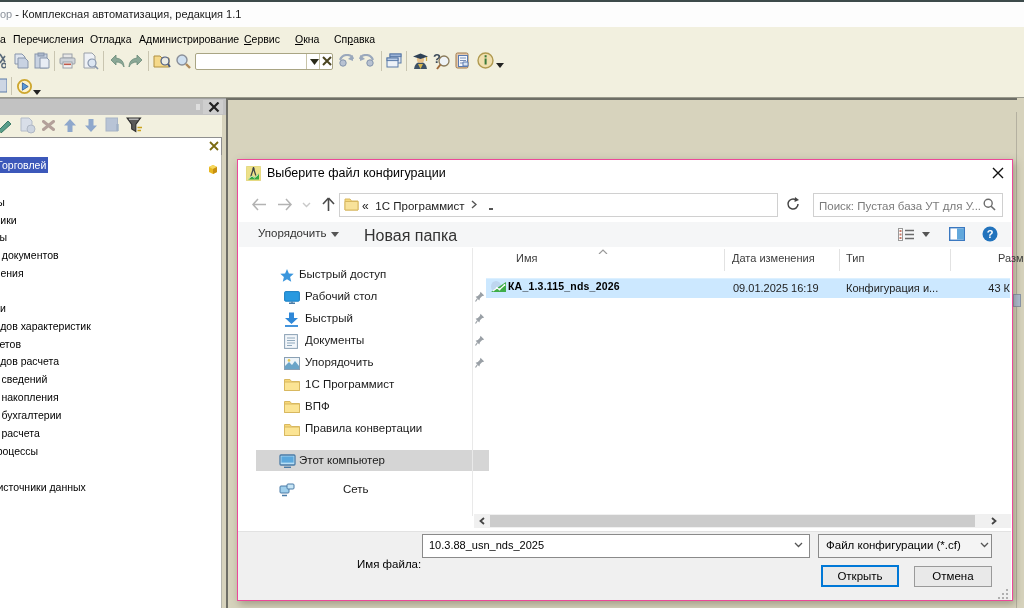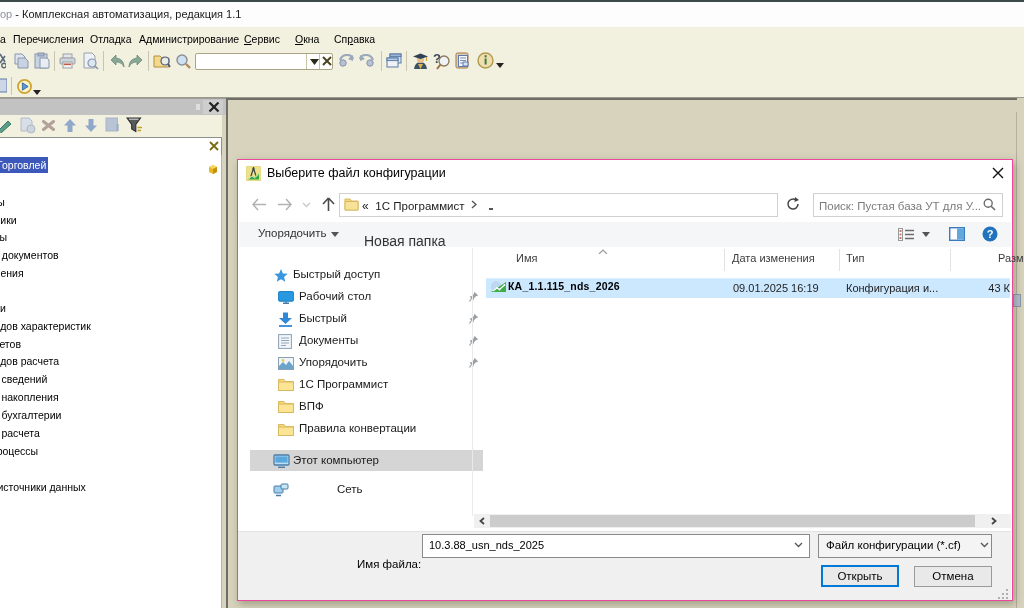--- a/index.html
+++ b/index.html
@@ -295,21 +295,21 @@
         <path d="M8.2 8.2 L12 12" stroke="#6b6b6b" stroke-width="1.6"></path>
       </svg>
   </div>
 
   <div class="abs" style="left:1px;top:62px;width:772px;height:25px;background:#f5f6f7;"></div>
   <div id="cmdbar" class="abs" style="left:0;top:62px;width:774px;height:25px;">
     <div class="abs" style="left:20px;top:5px;font-size:11.5px;color:#333;">Упорядочить</div>
     <svg class="abs" style="left:93px;top:10px" width="8" height="5" viewBox="0 0 8 5">
         <path d="M0 0 h8 l-4 5 z" fill="#555"></path>
       </svg>
-    <div class="abs" style="left:126px;top:11px;font-size:14px;color:#333;">Новая папка</div>
+    <div class="abs" style="left:126px;top:5px;font-size:16px;color:#333;">Новая папка</div>
 
     <svg class="abs" style="left:660px;top:6px" width="17" height="13" viewBox="0 0 17 13">
       <rect x="0.5" y="0.5" width="4" height="12" fill="#fff" stroke="#9a9a9a"></rect>
       <rect x="1.5" y="2" width="2" height="2" fill="#c87a6a"></rect>
         <rect x="1.5" y="5.5" width="2" height="2" fill="#c87a6a"></rect>
         <rect x="1.5" y="9" width="2" height="2" fill="#c87a6a"></rect>
       <path d="M7 2.5 h9 M7 6.5 h9 M7 10.5 h9" stroke="#6b6b6b" stroke-width="1.6"></path>
     </svg>
     <svg class="abs" style="left:684px;top:10px" width="8" height="5" viewBox="0 0 8 5">
         <path d="M0 0 h8 l-4 5 z" fill="#555"></path>
@@ -319,21 +319,21 @@
       <rect x="0.7" y="0.7" width="14.6" height="12.6" fill="#fff" stroke="#3a78c0" stroke-width="1.4"></rect>
       <rect x="8" y="1.4" width="7" height="11.2" fill="#62a8dc"></rect>
     </svg>
 
     <svg class="abs" style="left:744px;top:4px" width="16" height="16" viewBox="0 0 16 16">
       <circle cx="8" cy="8" r="7.5" fill="#2273bd"></circle>
       <text x="8" y="12" font-size="11" font-weight="bold" fill="#fff" text-anchor="middle" font-family="Liberation Sans">?</text>
     </svg>
   </div>
 
-  <div id="nav" class="abs" style="left:12px;top:87px;width:234px;height:285px;font-size:11.5px;color:#1a1a1a;text-align:right;">
+  <div id="nav" class="abs" style="left:18px;top:87px;width:234px;height:285px;font-size:11.5px;color:#1a1a1a;text-align:right;">
 
     <svg class="abs" style="left:24px;top:22px" width="14" height="13" viewBox="0 0 14 13">
         <path d="M7 0 L8.9 4.4 L13.7 4.8 L10.1 8 L11.2 12.7 L7 10.2 L2.8 12.7 L3.9 8 L0.3 4.8 L5.1 4.4 Z" fill="#3a96dd"></path>
       </svg>
     <div class="abs" style="left:43px;top:21px;">Быстрый доступ</div>
 
     <svg class="abs" style="left:28px;top:44px" width="16" height="13" viewBox="0 0 16 13">
         <rect x="0.6" y="0.6" width="14.8" height="9.6" rx="1" fill="#2899e0" stroke="#1a7ec2"></rect>
         <path d="M5 12.2 h6 M8 10.4 v1.8" stroke="#4a7ba6" stroke-width="1.4"></path>
       </svg>
@@ -422,21 +422,21 @@
 
     <div class="abs" style="left:13px;top:31px;width:524px;height:19px;background:#cce8ff;border-top:1px solid #dcf0ff;"></div>
     <svg class="abs" style="left:17px;top:33px" width="17" height="13" viewBox="0 0 17 13">
       <ellipse cx="6" cy="6.5" rx="5" ry="5.5" fill="#b8cfe8" opacity="0.7"></ellipse>
       <path d="M1 12 L16 12 L16 2 Z" fill="#3fae49"></path>
       <path d="M3 11 l4 -3 l2.5 1.5 l5 -4.5" stroke="#fff" stroke-width="1.1" fill="none"></path>
       <circle cx="7" cy="8" r="0.9" fill="#fff"></circle>
         <circle cx="9.5" cy="9.5" r="0.9" fill="#fff"></circle>
         <circle cx="14.5" cy="5" r="0.9" fill="#fff"></circle>
     </svg>
-    <div class="abs" style="left:35px;top:33px;color:#000;font-size:10.5px;font-weight:bold;letter-spacing:0.2px;">КА_1.1.115_nds_2026</div>
+    <div class="abs" style="left:35px;top:33px;color:#000;font-size:10.5px;font-weight:bold;letter-spacing:0.2px;">КА_1.3.115_nds_2026</div>
     <div class="abs" style="left:260px;top:35px;color:#222;">09.01.2025 16:19</div>
     <div class="abs" style="left:373px;top:35px;color:#222;">Конфигурация и...</div>
     <div class="abs" style="left:487px;top:35px;width:50px;text-align:right;color:#222;">43 К</div>
 
     <div class="abs" style="left:1px;top:267px;width:537px;height:14px;background:#f0f0f0;"></div>
     <svg class="abs" style="left:6px;top:270px" width="6" height="8" viewBox="0 0 6 8">
         <path d="M5 1 L1.5 4 L5 7" stroke="#444" stroke-width="1.8" fill="none"></path>
       </svg>
     <div class="abs" style="left:17px;top:268px;width:485px;height:12px;background:#cccccc;"></div>
     <svg class="abs" style="left:518px;top:270px" width="6" height="8" viewBox="0 0 6 8">

